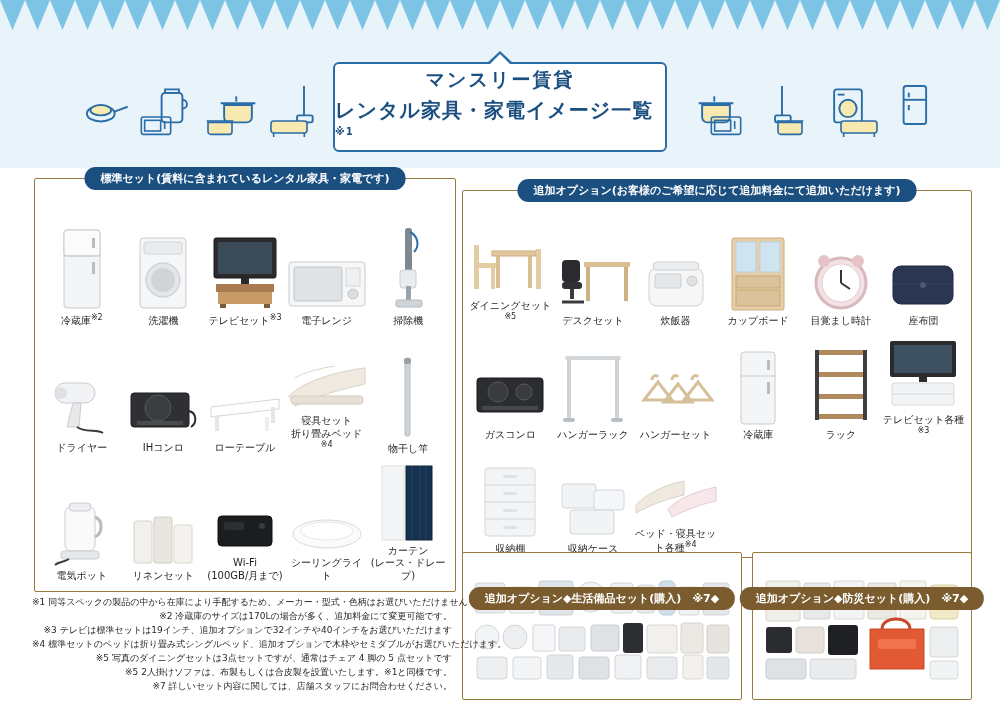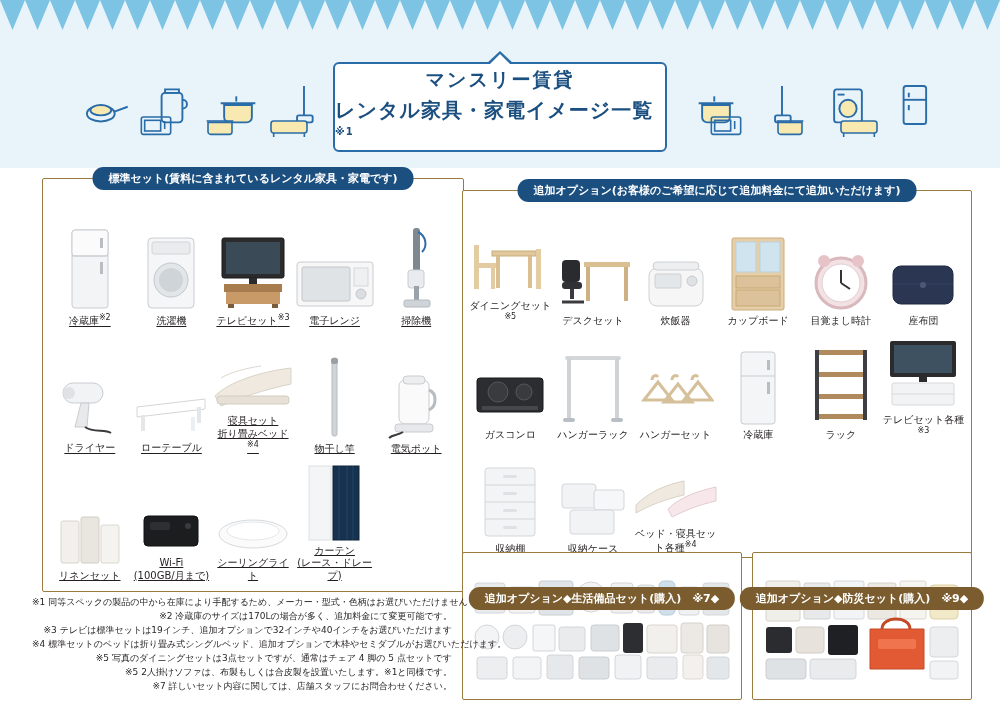--- a/index.html
+++ b/index.html
@@ -57,21 +57,21 @@
   .panel{
     position:absolute;border:1px solid #9a7b3f;background:#fff;border-radius:2px;
   }
   .panel-title{
     position:absolute;top:-12px;left:50%;transform:translateX(-50%);
     background:#1b4f80;color:#fff;font-size:11px;font-weight:bold;
     padding:4px 16px;border-radius:11px;white-space:nowrap;
   }
   .panel-title.brown{background:#7a5c2e;margin-top:46px;}
 
-  #panel-standard{left:42px;top:178px;width:420px;height:412px;text-decoration:underline;}
+  #panel-standard{left:34px;top:178px;width:420px;height:412px;}
   #panel-option{left:462px;top:190px;width:508px;height:366px;}
   #panel-living{left:462px;top:552px;width:278px;height:146px;}
   #panel-disaster{left:752px;top:552px;width:218px;height:146px;}
 
   .grid{
     display:flex;flex-wrap:wrap;padding:22px 6px 4px 6px;box-sizing:border-box;
   }
   .cell{
     display:flex;flex-direction:column;align-items:center;justify-content:flex-end;
     box-sizing:border-box;
@@ -394,20 +394,31 @@
         <svg width="70" height="64" viewBox="0 0 70 64">
             <rect x="8" y="10" width="40" height="20" rx="10" fill="#f2f3f4" stroke="#c9ccd1"></rect>
             <path d="M26 30l-6 24h12l2-24z" fill="#e7e9eb" stroke="#c9ccd1"></path>
             <path d="M30 54c8 6 20 2 26 6" fill="none" stroke="#3a3a3c" stroke-width="2"></path>
             <circle cx="14" cy="20" r="6" fill="#dfe2e5"></circle>
           </svg>
       </div>
       <div class="cap"><span>ドライヤー</span><sup></sup></div>
     </div>
 
+    <div class="cell">
+      <div class="art">
+        <svg width="76" height="56" viewBox="0 0 76 56">
+            <rect x="6" y="12" width="58" height="34" rx="3" fill="#2f3033" stroke="#1d1e20"></rect>
+            <circle cx="33" cy="27" r="13" fill="#3c3d41" stroke="#565759"></circle>
+            <rect x="12" y="40" width="46" height="4" fill="#4a4b4e"></rect>
+            <path d="M64 30c8 2 8 12 2 16" fill="none" stroke="#2b2b2d" stroke-width="2"></path>
+          </svg>
+      </div>
+      <div class="cap"><span>IHコンロ</span><sup></sup></div>
+    </div>
 
     <div class="cell">
       <div class="art">
         <svg width="80" height="48" viewBox="0 0 80 48">
             <polygon points="6,18 74,10 74,20 6,28" fill="#ffffff" stroke="#d3d6d9"></polygon>
             <rect x="10" y="26" width="4" height="16" fill="#e4e7ea"></rect>
             <rect x="66" y="18" width="4" height="16" fill="#e4e7ea"></rect>
             <rect x="60" y="28" width="4" height="14" fill="#eceff1"></rect>
           </svg>
       </div>
@@ -725,21 +736,21 @@
       <rect x="108" y="80" width="30" height="22" rx="3" fill="#dfe2e5" stroke="#c9ced3"></rect>
       <rect x="144" y="78" width="26" height="24" rx="3" fill="#f1f2f3" stroke="#d2d6da"></rect>
       <rect x="176" y="80" width="30" height="22" rx="3" fill="#e9ebed" stroke="#d2d6da"></rect>
       <rect x="212" y="78" width="20" height="24" rx="3" fill="#f3f1ee" stroke="#ddd9d3"></rect>
       <rect x="236" y="80" width="22" height="22" rx="3" fill="#e4e7ea" stroke="#d2d6da"></rect>
     </svg>
   </div>
 </div>
 
 <div class="panel" id="panel-disaster">
-  <div class="panel-title brown">追加オプション◆防災セット(購入)　※9◆</div>
+  <div class="panel-title brown">追加オプション◆防災セット(購入)　※7◆</div>
   <div class="kit-photos">
     <svg width="200" height="106" viewBox="0 0 200 106">
       <rect x="0" y="0" width="200" height="106" fill="#ffffff"></rect>
       <rect x="4" y="4" width="34" height="40" rx="2" fill="#f0efe9" stroke="#d6d4cc"></rect>
       <rect x="42" y="6" width="26" height="36" rx="2" fill="#e7e9ea" stroke="#cfd2d4"></rect>
       <rect x="72" y="4" width="30" height="38" rx="2" fill="#f3f4f5" stroke="#d5d8da"></rect>
       <rect x="106" y="6" width="28" height="36" rx="2" fill="#ece9e3" stroke="#d4d0c8"></rect>
       <rect x="138" y="4" width="26" height="38" rx="2" fill="#f6f4ef" stroke="#ddd9d2"></rect>
       <rect x="168" y="8" width="28" height="34" rx="4" fill="#f2e9c9" stroke="#ddd0a5"></rect>
       <rect x="4" y="50" width="26" height="26" rx="3" fill="#2b2c2f"></rect>

